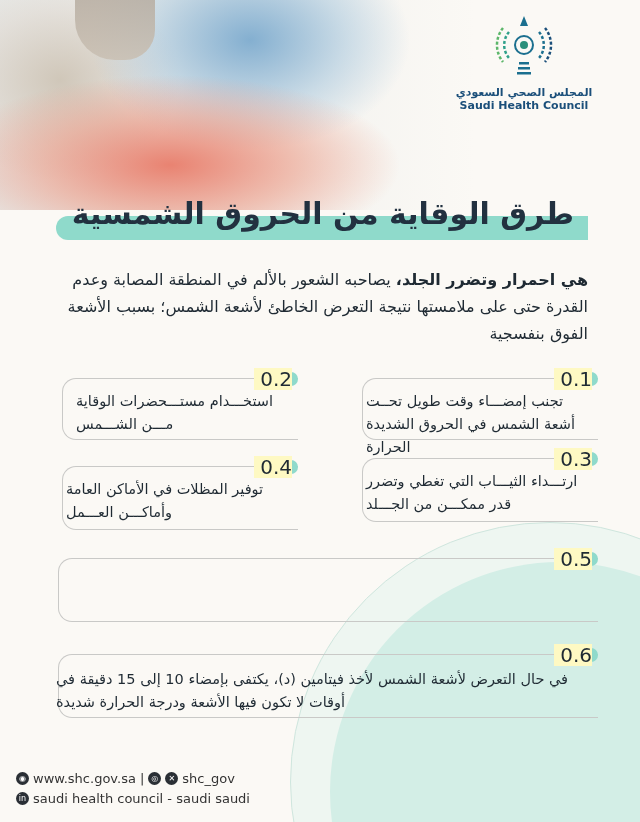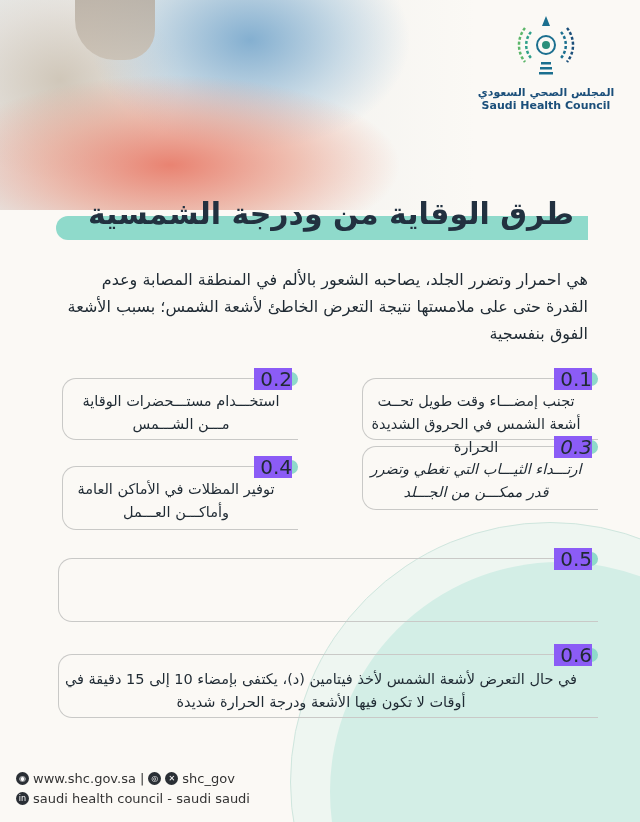--- a/index.html
+++ b/index.html
@@ -17,58 +17,58 @@
       radial-gradient(ellipse 160px 110px at 250px 40px, rgba(120,168,205,0.9), rgba(160,195,220,0.5) 60%, rgba(251,249,245,0) 100%),
       radial-gradient(ellipse 120px 100px at 60px 80px, rgba(205,195,180,0.9), rgba(220,210,200,0.4) 70%, rgba(251,249,245,0) 100%),
       linear-gradient(90deg, rgba(200,205,205,0.4), rgba(251,249,245,0) 95%);
   }
   .hero .neck {
     position: absolute; left: 75px; top: 0; width: 80px; height: 60px;
     background: linear-gradient(180deg, #b7ada1, #c9bfb2);
     border-radius: 0 0 30px 40px; opacity: 0.85;
   }
   .logo {
-    position: absolute; right: 24px; top: 12px; width: 140px; text-align: center;
+    position: absolute; right: 46px; top: 12px; width: 140px; text-align: center;
   }
   .logo .mark {
     width: 70px; height: 70px; margin: 0 auto; position: relative;
   }
   .logo .ar { font-size: 11px; color: #1b4f7a; font-weight: bold; margin-top: 4px; direction: rtl; }
   .logo .en { font-size: 11px; color: #1b4f7a; font-weight: bold; }
 
   .title-wrap { position: absolute; left: 56px; top: 196px; width: 532px; height: 48px; }
   .title-bar {
     position: absolute; left: 0; top: 20px; width: 100%; height: 24px;
     background: #8fdacb; border-radius: 12px 0 0 12px;
   }
   .title {
     position: absolute; right: 14px; top: 0; font-size: 30px; font-weight: bold;
     color: #223140; direction: rtl; white-space: nowrap; letter-spacing: -0.5px;
   }
   .intro {
     position: absolute; left: 56px; top: 266px; width: 532px;
     direction: rtl; text-align: right; font-size: 16px; line-height: 27px; color: #1f2a33;
   }
-  .intro b { font-weight: normal; margin-top: 22px; }
+  .intro b { font-weight: bold; margin-top: 22px; }
 
   .card { position: absolute; }
   .card .box {
     position: absolute; left: 0; right: 0; bottom: 0;
     border: 1.5px solid #c9c9c7; border-right: none; border-radius: 14px 0 0 14px;
   }
   .card .num {
     position: absolute; right: 6px; top: 0; font-size: 20px; color: #1f2a33;
-    background: #8b5cf6; padding-left: 6px; line-height: 22px; z-index: 2;
+    background: #fef9c3; padding-left: 6px; line-height: 22px; z-index: 2;
   }
   .card .dot {
     position: absolute; width: 14px; height: 14px; border-radius: 50%;
     background: #8fdacb; right: 0; top: 4px; z-index: 1;
   }
   .card .txt {
-    position: absolute; right: 12px; direction: rtl; text-align: center;
+    position: absolute; right: 12px; direction: rtl; text-align: left;
     font-size: 14.5px; line-height: 23px; color: #1f2a33; z-index: 2;
   }
 
   .deco {
     position: absolute; right: -150px; bottom: -200px; width: 460px; height: 460px;
     border-radius: 50%; background: #d3eee6;
   }
   .deco2 {
     position: absolute; right: -170px; bottom: -220px; width: 520px; height: 520px;
     border-radius: 50%; border: 1px solid #cfe6de; background: rgba(225,243,237,0.5);
@@ -105,42 +105,42 @@
       <rect x="29" y="55" width="12" height="2.5" fill="#1b6f8f"></rect>
       <rect x="28" y="60" width="14" height="2.5" fill="#1b6f8f"></rect>
     </svg>
   </div>
   <div class="ar">المجلس الصحي السعودي</div>
   <div class="en">Saudi Health Council</div>
 </div>
 
 <div class="title-wrap">
   <div class="title-bar"></div>
-  <div class="title">طرق الوقاية من ودرجة الشمسية</div>
+  <div class="title">طرق الوقاية من الحروق الشمسية</div>
 </div>
 
 <div class="intro">
   <b>هي احمرار وتضرر الجلد،</b><span> يصاحبه الشعور بالألم في المنطقة المصابة وعدم القدرة حتى على ملامستها نتيجة التعرض الخاطئ لأشعة الشمس؛ بسبب الأشعة الفوق بنفسجية</span>
 </div>
 
 <div class="card" style="left:362px; top:368px; width:236px; height:72px;">
   <div class="box" style="top:10px;"></div>
   <span class="dot"></span>
   <span class="num">0.1</span>
   <div class="txt" style="top:22px; width:220px;">تجنب إمضـــاء وقت طويل تحــت أشعة الشمس في الحروق الشديدة الحرارة</div>
 </div>
 
 <div class="card" style="left:62px; top:368px; width:236px; height:72px;">
   <div class="box" style="top:10px;"></div>
   <span class="dot"></span>
   <span class="num">0.2</span>
   <div class="txt" style="top:22px; width:210px;">استخـــدام مستـــحضرات الوقاية مـــن الشـــمس</div>
 </div>
 
-<div class="card" style="left:362px; top:436px; width:236px; height:74px;font-style:italic;">
+<div class="card" style="left:362px; top:448px; width:236px; height:74px;">
   <div class="box" style="top:10px;"></div>
   <span class="dot"></span>
   <span class="num">0.3</span>
   <div class="txt" style="top:22px; width:220px;">ارتـــداء الثيـــاب التي تغطي وتضرر قدر ممكـــن من الجـــلد</div>
 </div>
 
 <div class="card" style="left:62px; top:456px; width:236px; height:74px;">
   <div class="box" style="top:10px;"></div>
   <span class="dot"></span>
   <span class="num">0.4</span>

